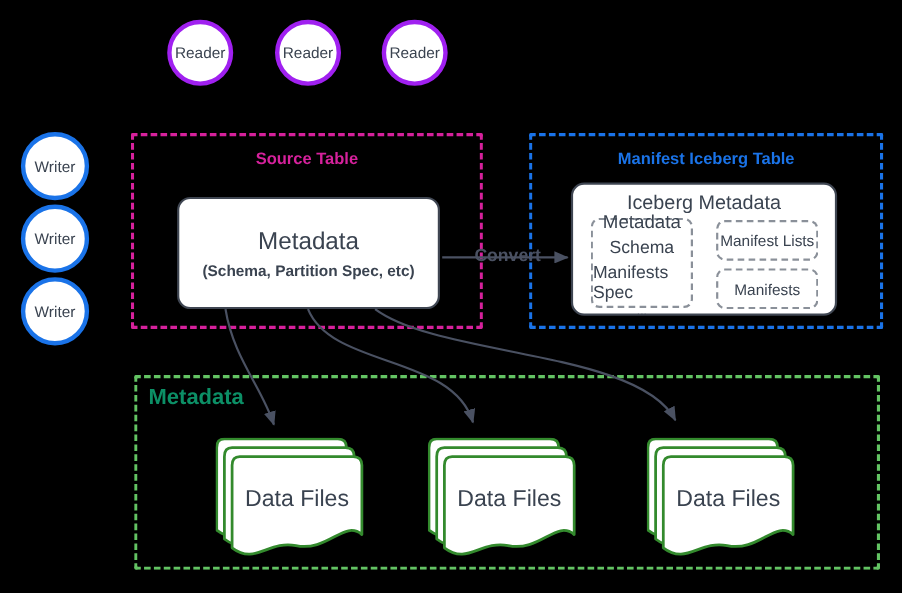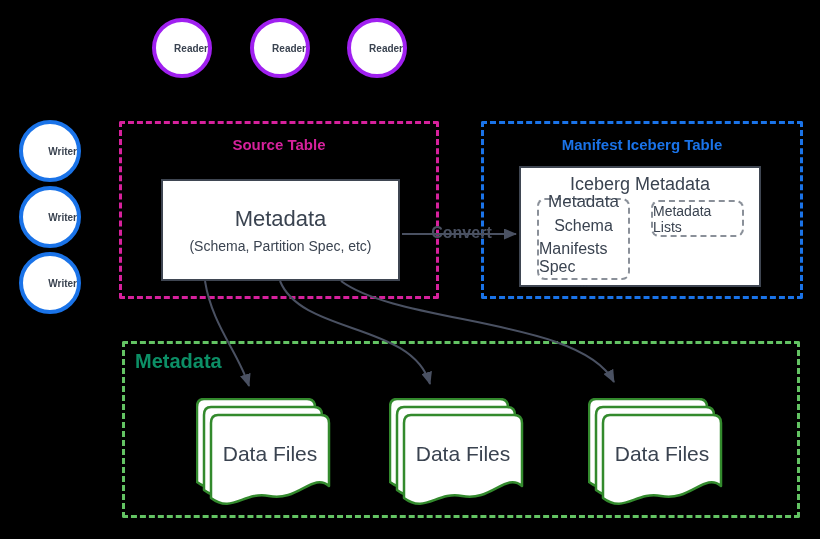--- a/index.html
+++ b/index.html
@@ -3,42 +3,42 @@
 <meta charset="utf-8">
 <style>
   html,body{margin:0;padding:0;background:#000;}
   .canvas{
     position:relative;width:820px;height:539px;background:#000;overflow:hidden;
     font-family:"Liberation Sans","DejaVu Sans",sans-serif;
   }
   
   .circle{
     position:absolute;border-radius:50%;background:#fff;
-    display:flex;align-items:center;justify-content:flex-end;
-    color:var(--text-dark);font-size:10px;z-index:3;font-weight:bold;
+    display:flex;align-items:center;justify-content:center;
+    color:var(--text-dark);font-size:14px;z-index:3;
   }
   .reader{width:52px;height:52px;border:4px solid var(--reader-border);}
   .writer{width:54px;height:54px;border:4px solid var(--writer-border);}
   
   .group{position:absolute;box-sizing:border-box;z-index:1;border-radius:2px;}
   .group.pink{border:3px dashed var(--source-accent);}
   .group.blue{border:3px dashed var(--iceberg-accent);}
   .group.green{border:3px dashed var(--storage-border);}
   .group-title{font-weight:bold;font-size:15px;text-align:center;margin-top:12px;}
   .group.pink .group-title{color:var(--source-accent);}
   .group.blue .group-title{color:var(--iceberg-accent);}
   .storage-title{position:absolute;left:10px;top:6px;font-weight:bold;font-size:20px;color:var(--storage-title);}
   
   .node{
-    position:absolute;background:#fff;border:2px solid #3F4652;border-radius:0;
+    position:absolute;background:#fff;border:2px solid #3F4652;border-radius:12px;
     box-sizing:border-box;z-index:3;color:var(--text-dark);
   }
   .node-source-meta{display:flex;flex-direction:column;align-items:center;justify-content:center;}
   .node-source-meta .t1{font-size:22px;}
-  .node-source-meta .t2{font-size:14px;margin-top:6px;}
+  .node-source-meta .t2{font-size:14px;margin-top:6px;font-weight:bold;}
   .iceberg-title{text-align:center;font-size:18px;margin-top:6px;}
   .dashed-box{
     position:absolute;border:2px dashed #8A9099;border-radius:8px;box-sizing:border-box;
     display:flex;flex-direction:column;align-items:center;justify-content:center;
     color:var(--text-dark);background:#fff;
   }
   .dashed-box .big{font-size:17px;}
   .dashed-box .small{font-size:16px;margin-top:5px;}
   .dashed-box .dots{font-size:11px;line-height:6px;margin-top:4px;}
   .dashed-box .mid{font-size:14px;}
@@ -111,21 +111,24 @@
   </div>
   <div class="node" style="left:519px;top:166px;width:242px;height:121px">
     <div class="iceberg-title">Iceberg Metadata</div>
     <div class="dashed-box" style="left:16px;top:30px;width:93px;height:82px">
       <div class="big">Metadata</div>
       <div class="small">Schema</div>
       <div class="small">Manifests Spec</div>
       <div class="dots">...</div>
     </div>
     <div class="dashed-box" style="left:130px;top:32px;width:93px;height:37px">
-      <div class="mid">Metadata Lists</div>
+      <div class="mid">Manifest Lists</div>
+    </div>
+    <div class="dashed-box" style="left:130px;top:76px;width:93px;height:37px">
+      <div class="mid">Manifests</div>
     </div>
   </div>
 
   <div class="group green" style="left:122px;top:341px;width:678px;height:177px">
     <div class="storage-title">Metadata</div>
   </div>
 
   <div class="stack" style="left:196px;top:398px">
     <svg width="140" height="112">
       <g style="stroke:var(--datafile-border)" stroke-width="2.5" fill="#fff" stroke-linejoin="round">

